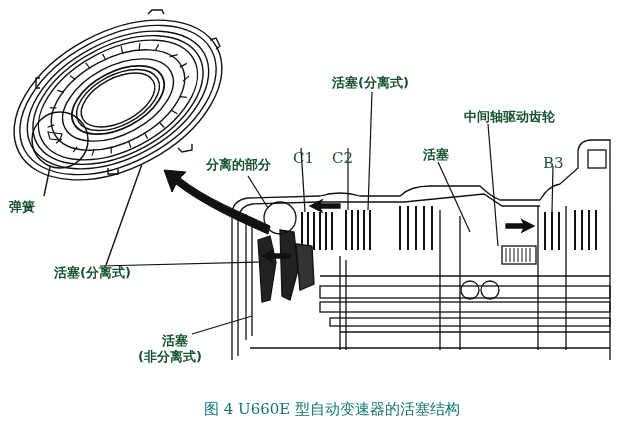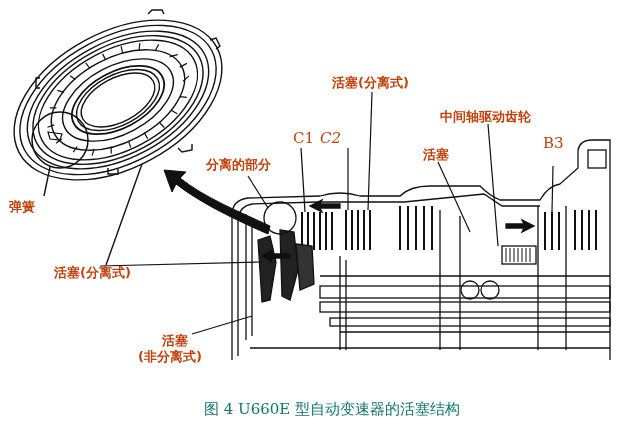--- a/index.html
+++ b/index.html
@@ -1,20 +1,20 @@
 <!DOCTYPE html>
 <html><head>
 <meta charset="utf-8">
 <style>
   html, body { margin: 0; padding: 0; background: #ffffff; }
   body { width: 640px; height: 448px; position: relative; overflow: hidden; font-family: "DejaVu Sans", sans-serif; }
   .stage { position: absolute; left: 0; top: 0; width: 640px; height: 448px; }
   svg { position: absolute; left: 0; top: 0; }
-  .lbl { position: absolute; font-size: 13px; font-weight: bold; color: #c2410c; white-space: nowrap; line-height: 1; }
-  .lbl.ser { font-family: "DejaVu Serif", serif; font-weight: normal; font-size: 15px; }
+  .lbl { position: absolute; font-size: 13px; font-weight: bold; color: #14532d; white-space: nowrap; line-height: 1; }
+  .lbl.ser { font-family: "DejaVu Serif", serif; font-weight: normal; font-size: 15px; margin-top: 20px; }
   .caption { position: absolute; left: 12px; width: 640px; text-align: center; color: #0f766e; white-space: nowrap; }
   .caption.title { top: 400px; font-size: 15px; font-family: "DejaVu Serif", serif; }
   .caption.sub { top: 425px; font-size: 13px; font-family: "DejaVu Serif", serif; }
   .wm { position: absolute; left: 262px; top: 207px; width: 120px; height: 24px; color: rgba(200,120,60,0.55); font-size: 15px; font-weight: bold; letter-spacing: 1px; text-align: center; line-height: 24px; }
 </style>
 </head>
 <body>
 
 <div class="stage">
 
@@ -138,21 +138,21 @@
       <line x1="192" y1="334" x2="252" y2="316"></line>
     </g>
   </svg>
 
 
   <div class="lbl" style="left:9px; top:200px;">弹簧</div>
   <div class="lbl" style="left:54px; top:266px;">活塞(分离式)</div>
   <div class="lbl" style="left:332px; top:76px;">活塞(分离式)</div>
   <div class="lbl" style="left:206px; top:158px;text-align:right;">分离的部分</div>
   <div class="lbl ser" style="left:293px; top:131px;">C1</div>
-  <div class="lbl ser" style="left:320px; top:131px;font-style:italic;">C2</div>
+  <div class="lbl ser" style="left:332px; top:131px;">C2</div>
   <div class="lbl" style="left:423px; top:148px;">活塞</div>
-  <div class="lbl" style="left:440px; top:110px;">中间轴驱动齿轮</div>
+  <div class="lbl" style="left:464px; top:110px;">中间轴驱动齿轮</div>
   <div class="lbl ser" style="left:543px; top:136px;">B3</div>
   <div class="lbl" style="left:162px; top:334px;">活塞</div>
   <div class="lbl" style="left:138px; top:350px;">(非分离式)</div>
 
   <div class="caption title">图 4   U660E 型自动变速器的活塞结构</div>
 </div>
 
 </body></html>

